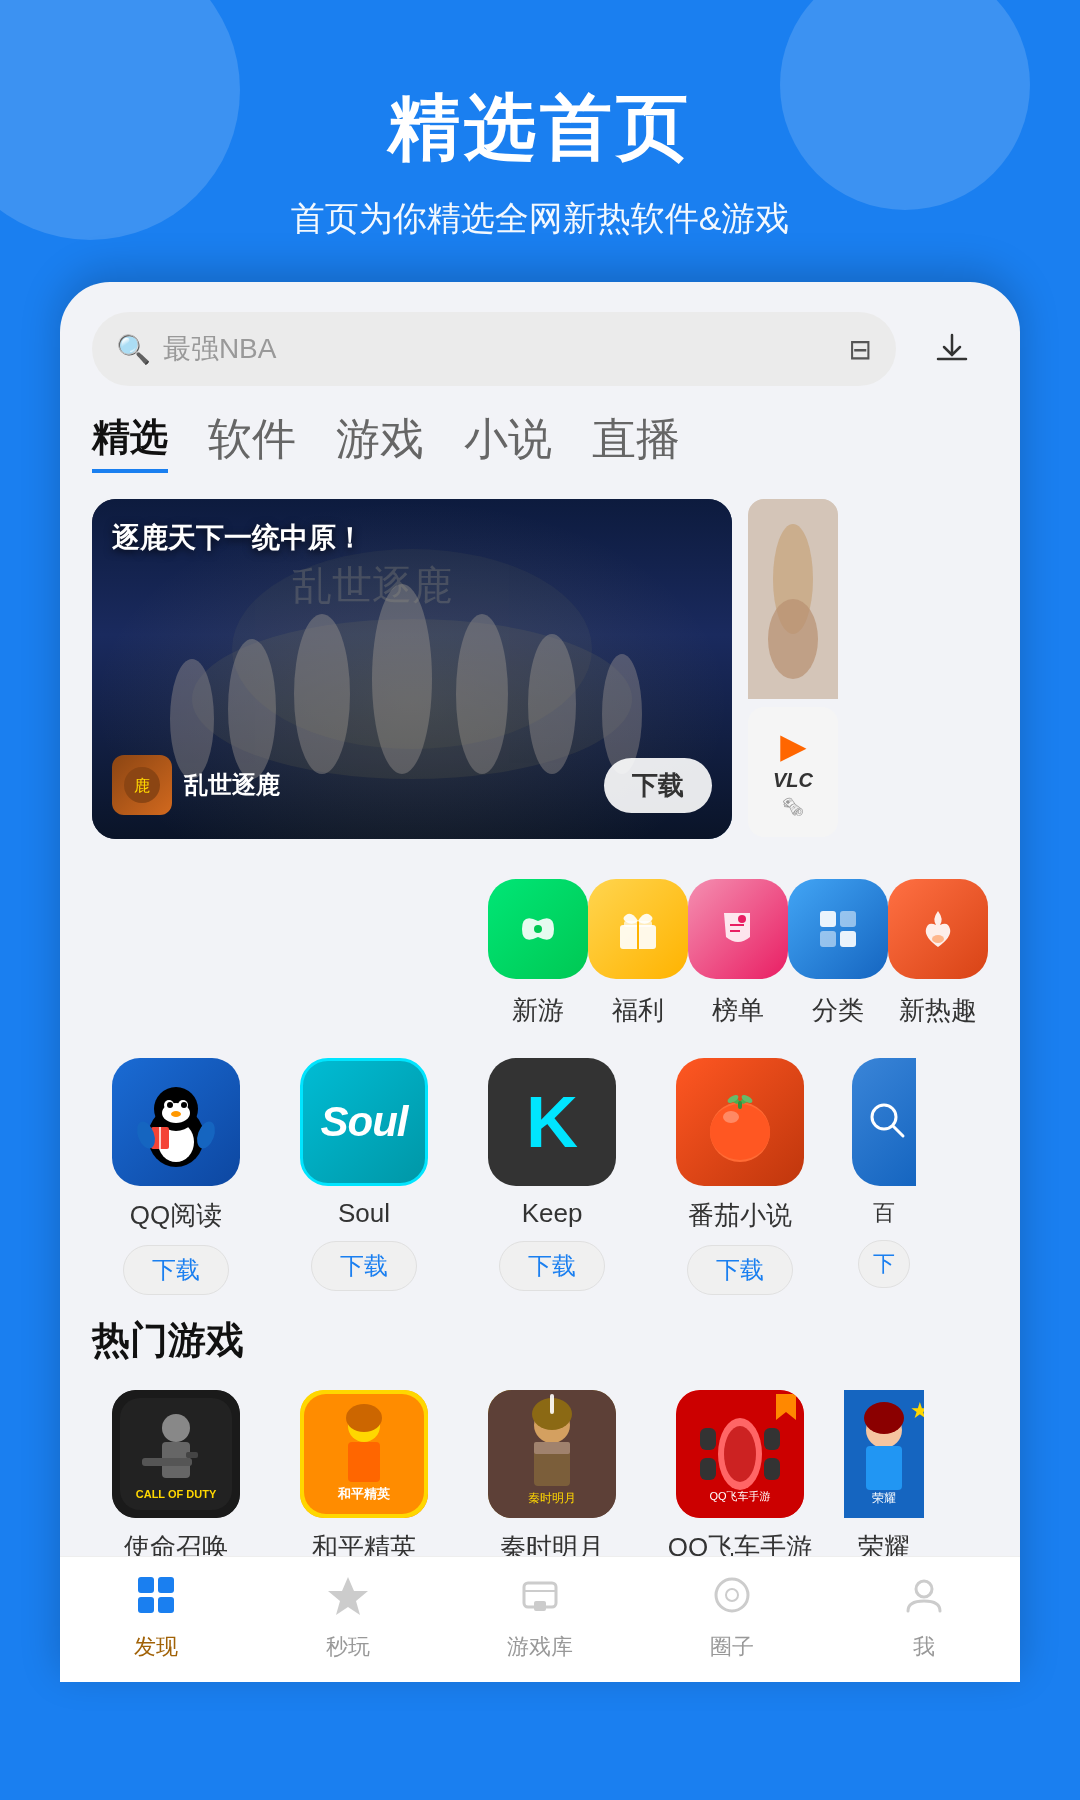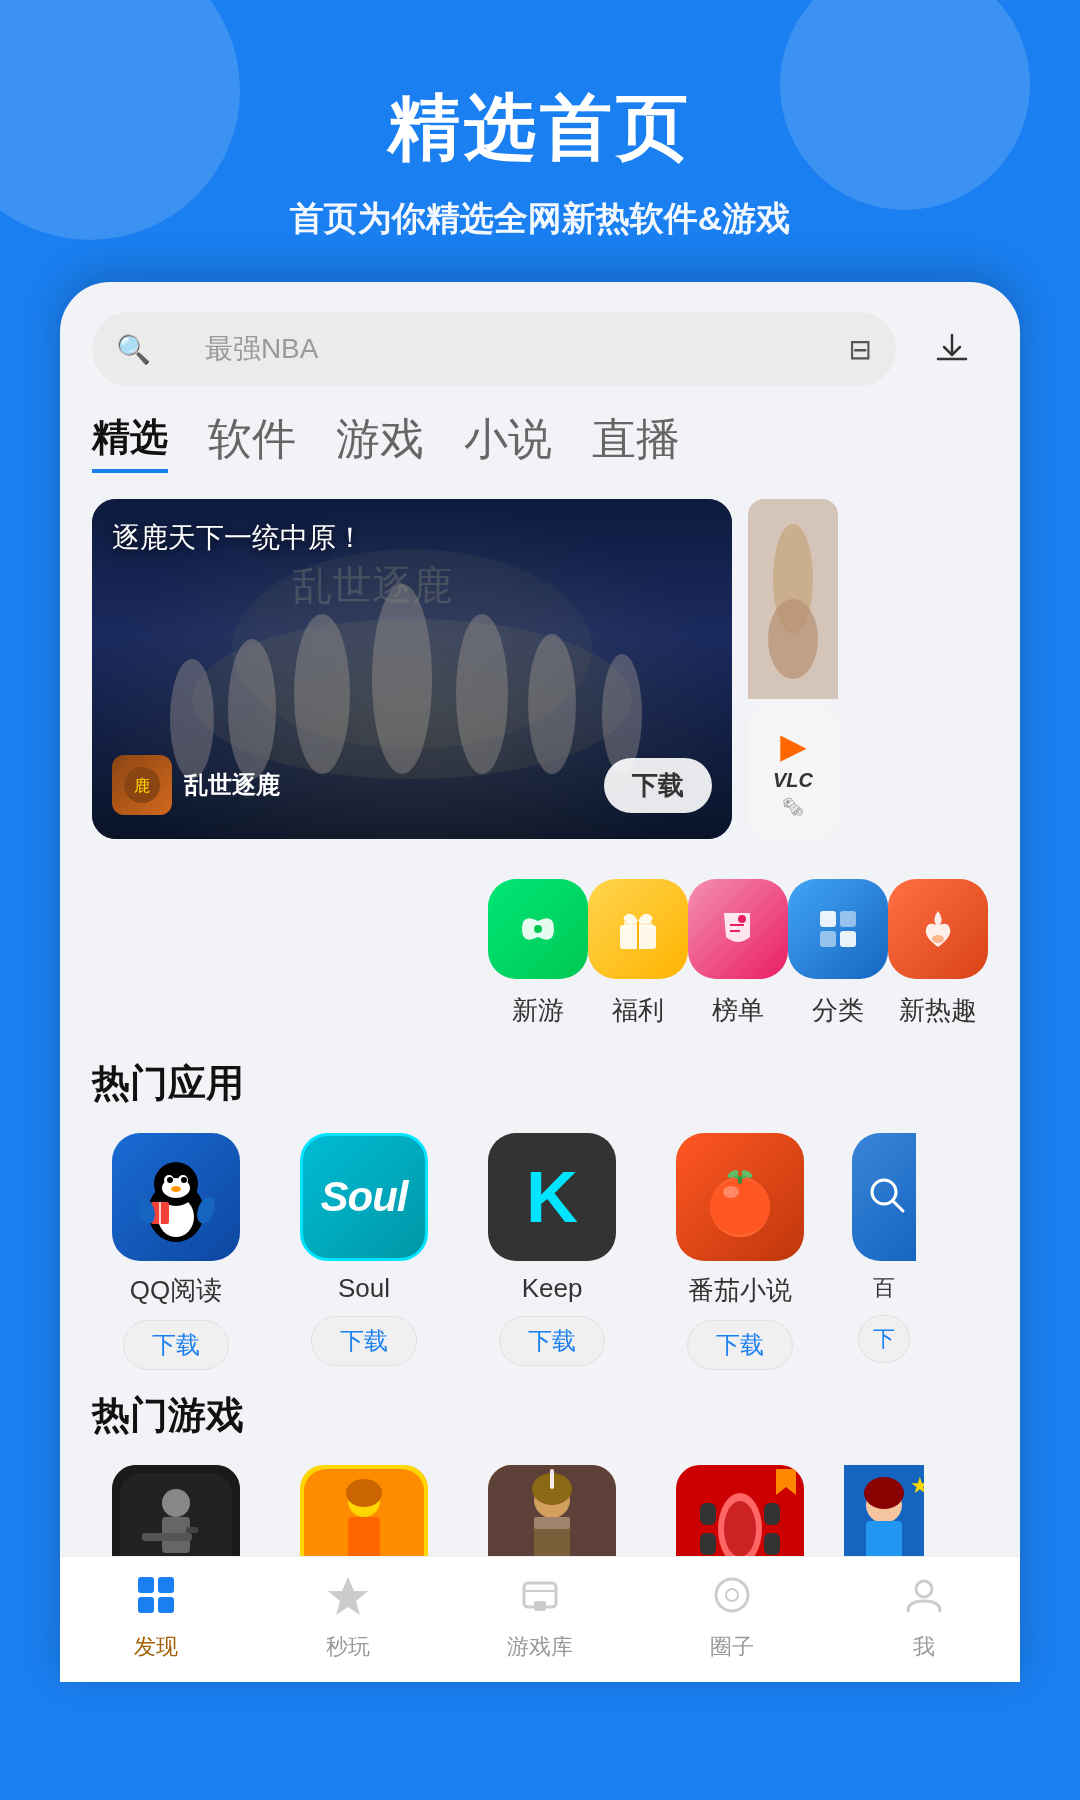--- a/index.html
+++ b/index.html
@@ -29,21 +29,21 @@
     }
     .header-title {
       font-size: 72px;
       font-weight: 800;
       letter-spacing: 4px;
       margin-bottom: 20px;
       text-align: center;
     }
     .header-subtitle {
       font-size: 34px;
-      font-weight: 700;
+      font-weight: 400;
       opacity: 0.95;
     }
 
     
     .phone-card {
       background: #f2f3f7;
       border-radius: 50px 50px 0 0;
       margin: 0 60px;
       padding: 30px 0 0;
       min-height: 1400px;
@@ -69,21 +69,20 @@
       gap: 12px;
     }
     .search-icon-wrap {
       color: #999;
       font-size: 28px;
     }
     .search-text {
       color: #999;
       font-size: 28px;
       flex: 1;
-      margin-left: 42px;
     }
     .scan-icon {
       color: #555;
       font-size: 28px;
     }
     .download-icon-btn {
       width: 72px;
       height: 72px;
       display: flex;
       align-items: center;
@@ -170,21 +169,21 @@
     .banner-game-name {
       font-size: 24px;
       font-weight: 600;
     }
     .banner-slogan {
       position: absolute;
       top: 20px;
       left: 20px;
       color: white;
       font-size: 28px;
-      font-weight: 400;
+      font-weight: 700;
       text-shadow: 0 2px 8px rgba(0,0,0,0.8);
     }
     .banner-download-btn {
       background: rgba(255,255,255,0.9);
       border-radius: 30px;
       padding: 10px 28px;
       font-size: 26px;
       font-weight: 600;
       color: #333;
     }
@@ -529,21 +528,20 @@
         <svg width="52" height="52" viewBox="0 0 52 52">
           <path d="M26 8 Q32 16 28 22 Q36 18 38 26 Q40 34 26 44 Q12 34 14 26 Q16 18 24 22 Q20 16 26 8Z" fill="white" opacity="0.9"></path>
           <ellipse cx="26" cy="36" rx="6" ry="4" fill="rgba(255,100,0,0.4)"></ellipse>
         </svg>
       </div>
       <span class="quick-cat-label">新热趣</span>
     </div>
   </div>
 
   <div class="section">
-    <div class="section-title">热门应用</div>
     <div class="app-row">
 
       <div class="app-item">
         <div class="app-icon qq-read">
           <svg width="90" height="90" viewBox="0 0 90 90">
 
             <ellipse cx="45" cy="60" rx="28" ry="30" fill="black"></ellipse>
             <ellipse cx="45" cy="65" rx="18" ry="20" fill="white"></ellipse>
 
             <circle cx="45" cy="32" r="22" fill="black"></circle>

